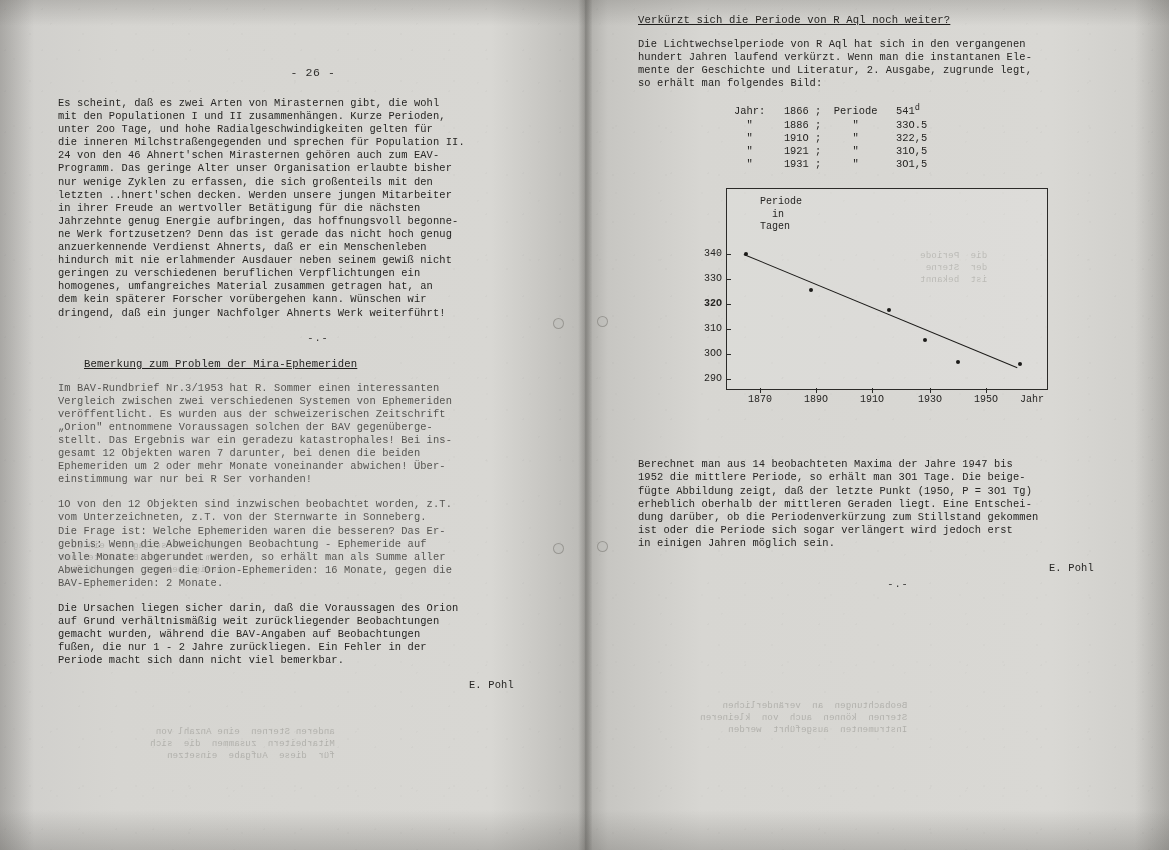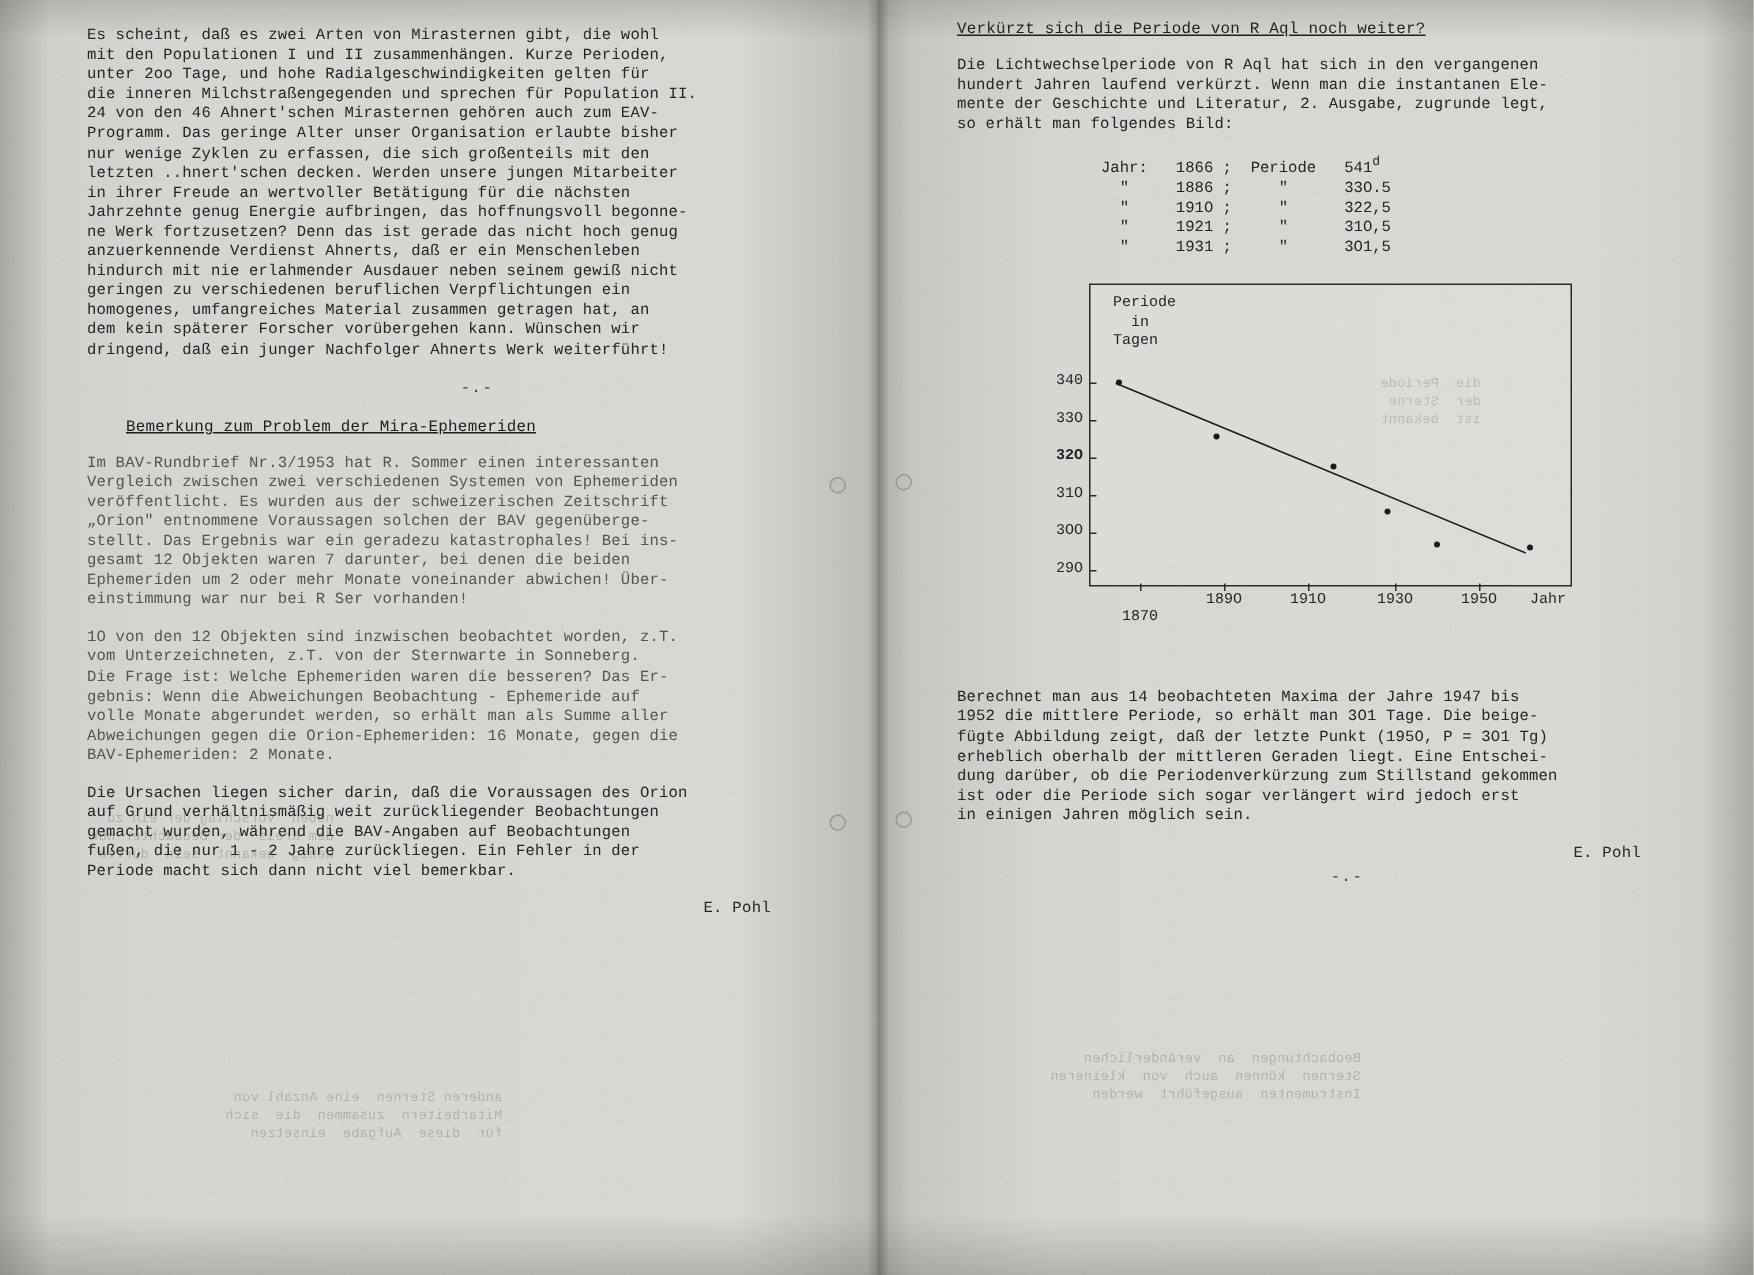--- a/index.html
+++ b/index.html
@@ -114,21 +114,21 @@
     position: absolute;
     left: 58px;
     top: 6px;
     width: 320px;
     height: 200px;
     border: 1px solid #2b2a28;
     background: rgba(255,255,255,0.12);
   }
   .axis-title {
     position: absolute;
-    left: 74px;
+    left: 92px;
     top: 14px;
     font-size: 10px;
     line-height: 12.4px;
     color: #262523;
     white-space: pre;
   }
   .ylab {
     position: absolute;
     font-size: 10px;
     color: #262523;
@@ -231,20 +231,21 @@
   <div class="mirror-text" style="left:920px; top:250px;">die  Periode
 der  Sterne
 ist  bekannt</div>
 
   <div class="punch" style="left:553px; top:318px;"></div>
   <div class="punch" style="left:597px; top:316px;"></div>
   <div class="punch" style="left:553px; top:543px;"></div>
   <div class="punch" style="left:597px; top:541px;"></div>
 
   <div class="col col-left">
+    <div class="pageno left">- 26 -</div>
 
     <div style="height:18px"></div>
 
     <p class="body">Es scheint, daß es zwei Arten von Mirasternen gibt, die wohl
 mit den Populationen I und II zusammenhängen. Kurze Perioden,
 unter 2oo Tage, und hohe Radialgeschwindigkeiten gelten für
 die inneren Milchstraßengegenden und sprechen für Population II.
 24 von den 46 Ahnert'schen Mirasternen gehören auch zum EAV-
 Programm. Das geringe Alter unser Organisation erlaubte bisher
 nur wenige Zyklen zu erfassen, die sich großenteils mit den
@@ -317,21 +318,21 @@
       <div class="tick-y" style="left:58px; top:97px;"></div>
       <div class="ylab" style="left:20px; top:116px;font-weight:bold;">32O</div>
       <div class="tick-y" style="left:58px; top:122px;"></div>
       <div class="ylab" style="left:20px; top:141px;">31O</div>
       <div class="tick-y" style="left:58px; top:147px;"></div>
       <div class="ylab" style="left:20px; top:166px;">3OO</div>
       <div class="tick-y" style="left:58px; top:172px;"></div>
       <div class="ylab" style="left:20px; top:191px;">29O</div>
       <div class="tick-y" style="left:58px; top:197px;"></div>
 
-      <div class="xlab" style="left:72px; top:212px;margin-top:11px;">1870</div>
+      <div class="xlab" style="left:72px; top:212px;">1870</div>
       <div class="tick-x" style="left:92px; top:206px;"></div>
       <div class="xlab" style="left:128px; top:212px;">189O</div>
       <div class="tick-x" style="left:148px; top:206px;"></div>
       <div class="xlab" style="left:184px; top:212px;">191O</div>
       <div class="tick-x" style="left:204px; top:206px;"></div>
       <div class="xlab" style="left:242px; top:212px;">193O</div>
       <div class="tick-x" style="left:262px; top:206px;"></div>
       <div class="xlab" style="left:298px; top:212px;">195O</div>
       <div class="tick-x" style="left:318px; top:206px;"></div>
       <div class="xaxis-name" style="left:352px; top:212px;">Jahr</div>

